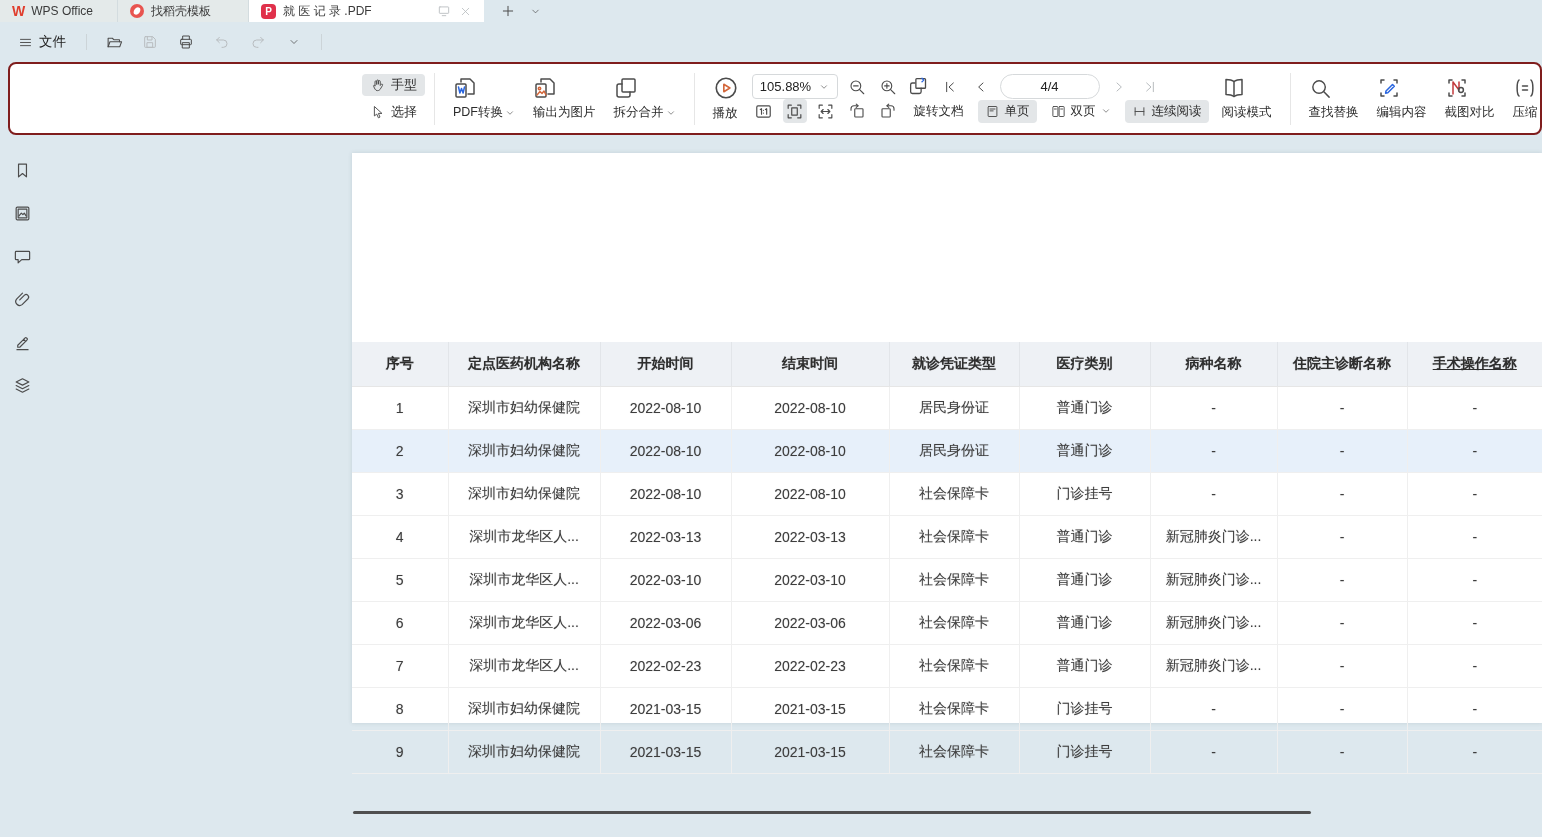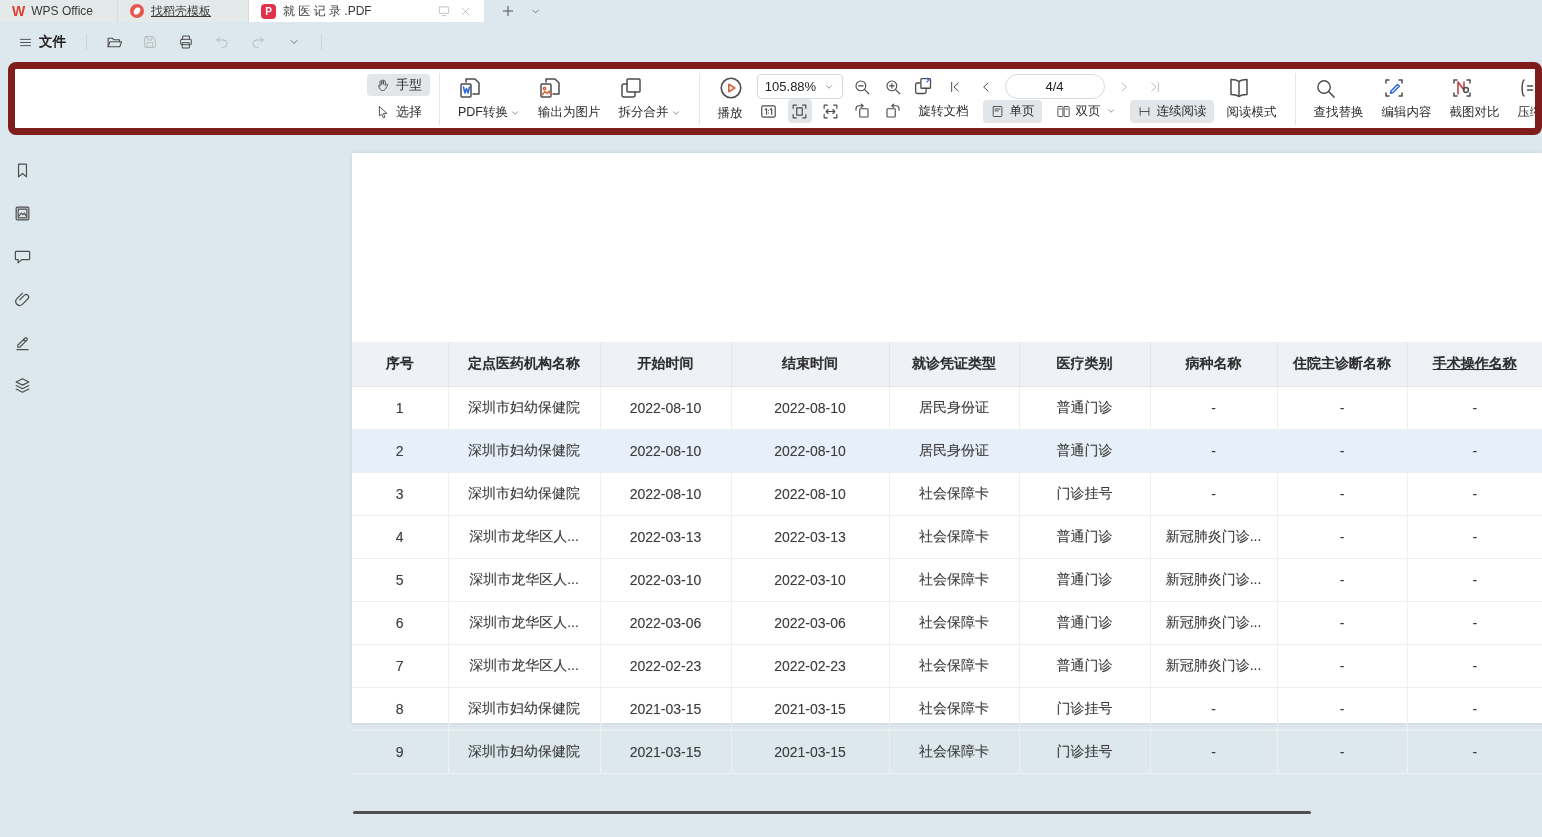--- a/index.html
+++ b/index.html
@@ -7,45 +7,45 @@
   body { font-family:"Liberation Sans", sans-serif; background:#dde8ee; position:relative; color:#333; }
 
   svg.ic { stroke:#4c4c4c; fill:none; stroke-width:1.5; stroke-linecap:round; stroke-linejoin:round; flex:none; }
   svg.ic.dim { stroke:#b8bcbf; }
   .hidden-defs { position:absolute; width:0; height:0; overflow:hidden; }
 
   
   .tabbar { position:absolute; left:0; top:0; right:0; height:22px; display:flex; align-items:stretch; }
   .tab { display:flex; align-items:center; gap:7px; padding:0 12px; font-size:12px; color:#3a3a3a; background:#e4eaea; border-right:1px solid #d3dcdf; cursor:default; }
   .tab.first { width:118px; }
-  .tab.docer { width:131px;text-decoration:underline; }
+  .tab.docer { width:131px; }
   .tab.active { background:#ffffff; width:235px; border-right:none; border-radius:0 0 0 0; }
   .tab .title { flex:1 1 auto; white-space:nowrap; overflow:hidden; }
   .tab-btns { display:flex; align-items:center; gap:8px; }
   .newtab-area { display:flex; align-items:center; gap:14px; padding-left:16px; }
   .badge-wps { font-weight:bold; color:#e03e2d; font-size:14px; line-height:1; letter-spacing:-1px; }
   .badge-docer { width:14px; height:14px; border-radius:50%; background:#e8544f; position:relative; flex:none; }
   .badge-docer::after { content:""; position:absolute; left:4px; top:3px; width:6px; height:8px; background:#fff; border-radius:60% 40% 60% 40%; transform:rotate(18deg); }
   .badge-pdf { width:15px; height:15px; border-radius:4px; background:#e0314b; color:#fff; font-size:10px; font-weight:bold; display:flex; align-items:center; justify-content:center; flex:none; }
 
   
   .menurow { position:absolute; left:0; top:22px; right:0; height:40px; display:flex; align-items:center; }
   .quick { display:flex; align-items:center; gap:10px; padding-left:12px; }
-  .file-btn { display:flex; align-items:center; gap:6px; font-size:13.5px; color:#222; padding:3px 6px; border-radius:4px;font-weight:bold; }
+  .file-btn { display:flex; align-items:center; gap:6px; font-size:13.5px; color:#222; padding:3px 6px; border-radius:4px; }
   .qsep { width:1px; height:16px; background:#ccd4d8; margin:0 4px; }
   .qicon { width:26px; height:24px; display:flex; align-items:center; justify-content:center; border-radius:4px; }
   .menus { position:absolute; left:726px; top:0; height:40px; display:flex; align-items:center; }
   .menu-item { font-size:13.5px; color:#262626; padding:9px 15px; position:relative; cursor:default; white-space:nowrap; }
   .menu-item.active { color:#c23a3c; font-weight:bold; }
   .menu-item.active::after { content:""; position:absolute; left:14px; right:14px; bottom:2px; height:2px; background:#c23a3c; }
   .wpsai { display:flex; align-items:center; gap:5px; font-size:13.5px; padding:0 10px; }
   .menu-search { padding:0 12px; display:flex; align-items:center; }
 
   
-  .toolcard { position:absolute; left:8px; top:62px; width:1534px; height:73px; background:#fff; border:7px solid #7f1d1d; border-radius:8px; display:flex; align-items:center; overflow:hidden; }
+  .toolcard { position:absolute; left:8px; top:62px; width:1534px; height:73px; background:#fff; border:2px solid #7f1d1d; border-radius:8px; display:flex; align-items:center; overflow:hidden; }
   .tb-spacer { width:352px; flex:none; }
   .vdiv { width:1px; height:52px; background:#e6e6e6; margin:0 9px; flex:none; }
   .handsel { display:flex; flex-direction:column; gap:5px; flex:none; }
   .pillbtn { display:flex; align-items:center; gap:6px; font-size:13px; color:#2c2c2c; padding:2px 8px; border-radius:4px; white-space:nowrap; }
   .pillbtn.on { background:#e3e6e8; }
   .bigbtn { display:flex; flex-direction:column; justify-content:center; gap:4px; padding:0 9px; font-size:12.5px; color:#2c2c2c; white-space:nowrap; flex:none; }
   .bigbtn .lbl { display:flex; align-items:center; gap:2px; }
   .zoomnav { display:flex; flex-direction:column; flex:none; margin:0 4px; }
   .znrow { display:flex; align-items:center; gap:7px; font-size:12.5px; color:#2c2c2c; }
   .zoombox { width:86px; height:25px; border:1px solid #d6d9db; border-radius:4px; display:flex; align-items:center; justify-content:center; gap:8px; font-size:13px; color:#222; }

